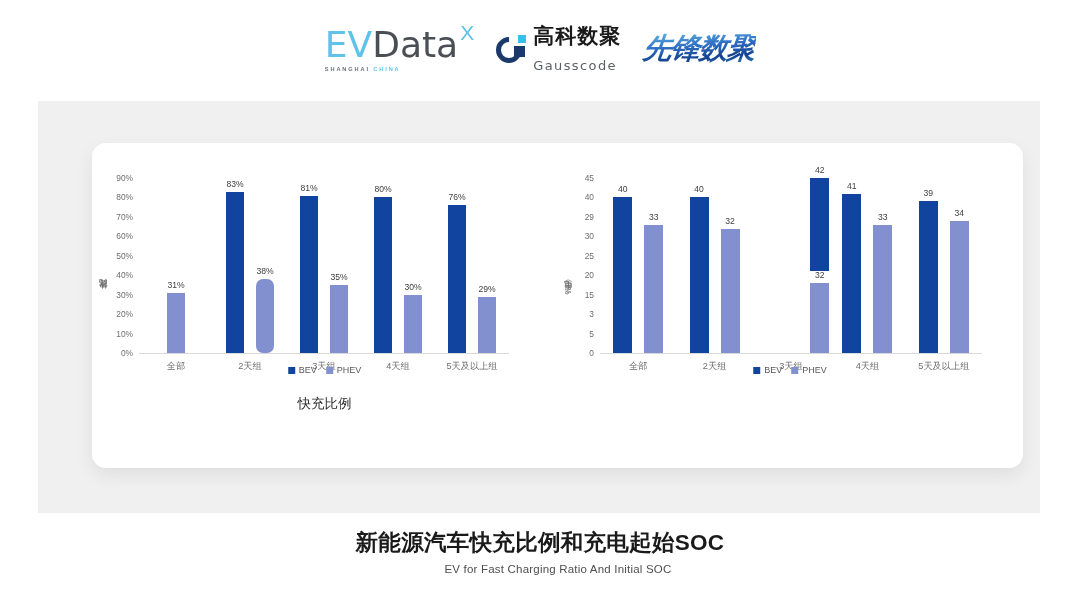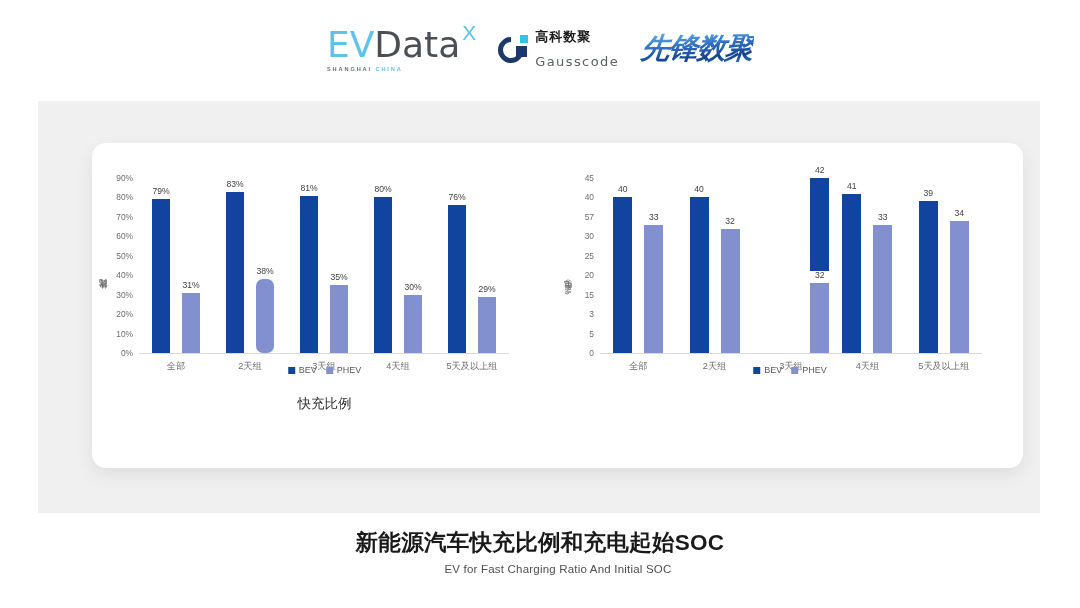--- a/index.html
+++ b/index.html
@@ -46,21 +46,21 @@
   .gauss-sq {
     position: absolute; right: 1px; top: 12px;
     width: 11px; height: 11px; background: #1b3a6b;
   }
   .gauss-dot {
     position: absolute; right: 0px; top: 1px;
     width: 8px; height: 8px; background: #35c0e8;
   }
   .gauss-txt { line-height: 1; }
   .gauss-cn {
-    font-size: 13px; font-weight: 700; color: #1a1a1a;
+    font-size: 21px; font-weight: 700; color: #1a1a1a;
     letter-spacing: 1px; font-family: "DejaVu Sans", sans-serif;
   }
   .gauss-en {
     font-size: 13px; color: #5b6166; letter-spacing: 1.4px; margin-top: 12px;
     font-family: "DejaVu Sans", sans-serif;
   }
 
   
   .xianfeng {
     font-size: 29px; font-weight: 700; font-style: italic;
@@ -185,23 +185,20 @@
             <div class="ytick" style="top: 19.4444px; right: 376px; width: 34px;">80%</div>
             <div class="ytick" style="top: 0px; right: 376px; width: 34px;">90%</div>
             <div class="baseline" style="left: 0px; top: 175px; width: 370px;"></div>
             <div class="xtick" style="left: 37px; top: 182px;">全部</div>
             <div class="xtick" style="left: 111px; top: 182px;">2天组</div>
             <div class="xtick" style="left: 185px; top: 182px;">3天组</div>
             <div class="xtick" style="left: 259px; top: 182px;">4天组</div>
             <div class="xtick" style="left: 333px; top: 182px;">5天及以上组</div>
             <div class="bars" style="left: 0px; top: 0px; width: 370px; height: 175px;">
               <div class="group" style="width: 74px; height: 175px; gap: 12px;">
-                <div class="bar bar-bev" style="width: 18px; height: 153.611px; background: rgb(16, 68, 158);">
-                  <div class="bar-label">79%</div>
-                </div>
                 <div class="bar bar-phev" style="width: 18px; height: 60.2778px; background: rgb(130, 144, 208);">
                   <div class="bar-label">31%</div>
                 </div>
               </div>
               <div class="group" style="width: 74px; height: 175px; gap: 12px;">
                 <div class="bar bar-bev" style="width: 18px; height: 161.389px; background: rgb(16, 68, 158);">
                   <div class="bar-label">83%</div>
                 </div>
                 <div class="bar bar-phev" style="width: 18px; height: 73.8889px; background: rgb(130, 144, 208); border-radius: 7px;">
                   <div class="bar-label">38%</div>
@@ -248,21 +245,21 @@
         <div class="chart-block" style="width: 466px;">
           <div class="plot" style="left: 43px; top: 35px; width: 382px; height: 175px;">
             <div class="axis-title" style="left: -37px; top: 57.5px; height: 60px;">电量（%）</div>
             <div class="ytick" style="top: 175px; right: 388px; width: 34px;">0</div>
             <div class="ytick" style="top: 155.556px; right: 388px; width: 34px;">5</div>
             <div class="ytick" style="top: 136.111px; right: 388px; width: 34px;">3</div>
             <div class="ytick" style="top: 116.667px; right: 388px; width: 34px;">15</div>
             <div class="ytick" style="top: 97.2222px; right: 388px; width: 34px;">20</div>
             <div class="ytick" style="top: 77.7778px; right: 388px; width: 34px;">25</div>
             <div class="ytick" style="top: 58.3333px; right: 388px; width: 34px;">30</div>
-            <div class="ytick" style="top: 38.8889px; right: 388px; width: 34px;">57</div>
+            <div class="ytick" style="top: 38.8889px; right: 388px; width: 34px;">29</div>
             <div class="ytick" style="top: 19.4444px; right: 388px; width: 34px;">40</div>
             <div class="ytick" style="top: 0px; right: 388px; width: 34px;">45</div>
             <div class="baseline" style="left: 0px; top: 175px; width: 382px;"></div>
             <div class="xtick" style="left: 38.2px; top: 182px;">全部</div>
             <div class="xtick" style="left: 114.6px; top: 182px;">2天组</div>
             <div class="xtick" style="left: 191px; top: 182px;">3天组</div>
             <div class="xtick" style="left: 267.4px; top: 182px;">4天组</div>
             <div class="xtick" style="left: 343.8px; top: 182px;">5天及以上组</div>
             <div class="bars" style="left: 0px; top: 0px; width: 382px; height: 175px;">
               <div class="group" style="width: 76.4px; height: 175px; gap: 12px;">

